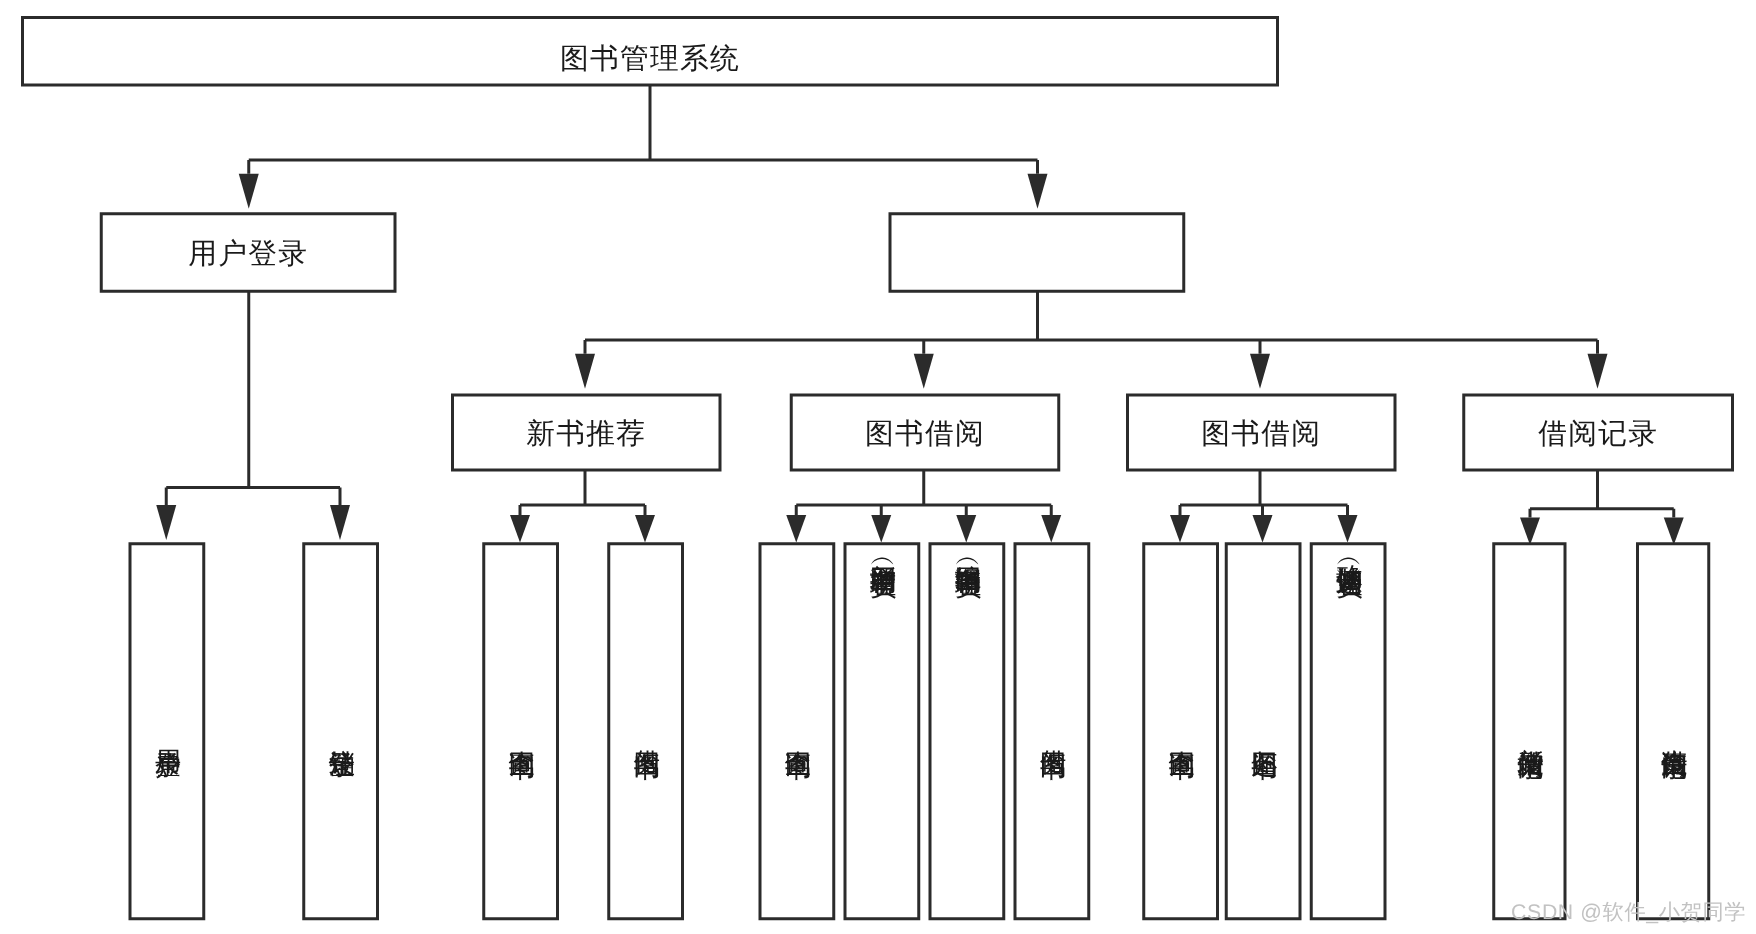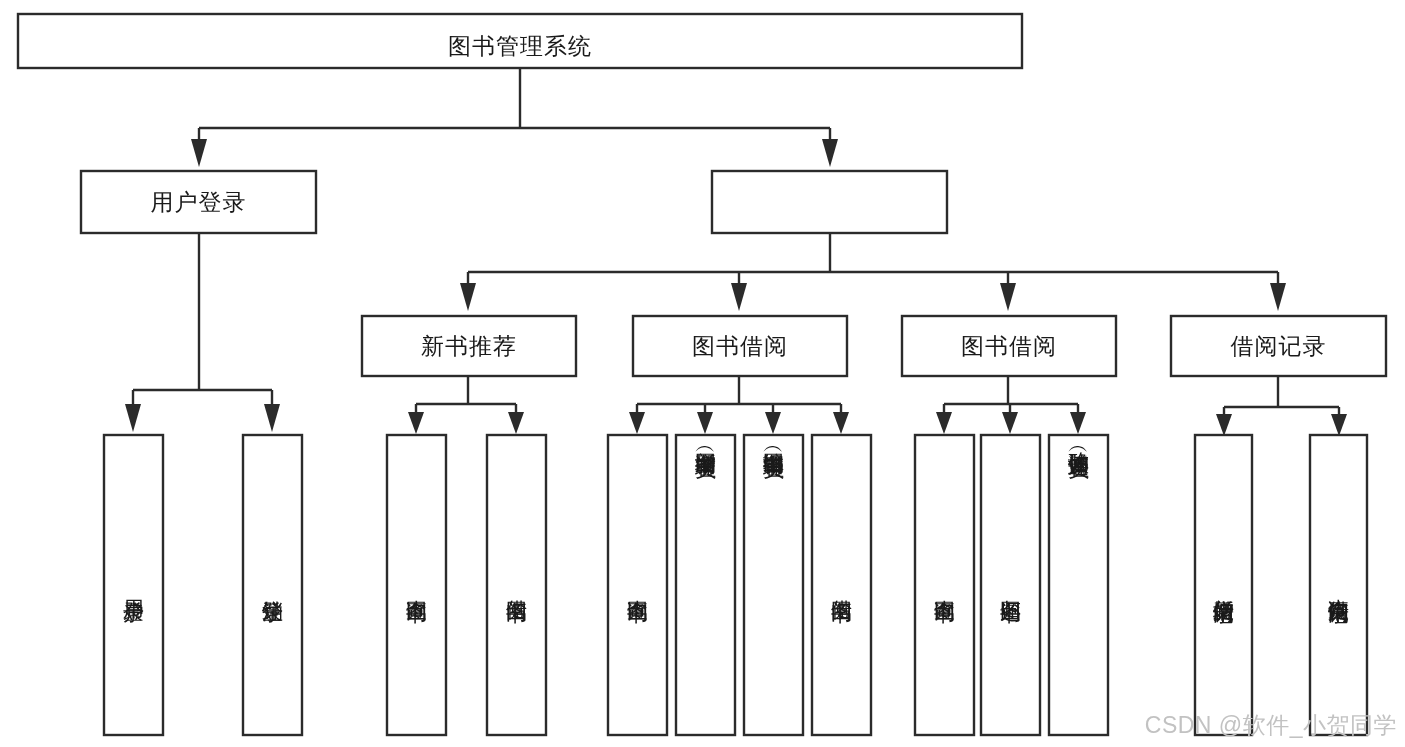--- a/index.html
+++ b/index.html
@@ -69,21 +69,21 @@
     font-size: 23px;
     color: #1a1a1a;
     letter-spacing: 1px;
     white-space: nowrap;
   }
   #watermark {
     position: absolute;
     right: 8px;
     bottom: 6px;
     font-family: "Liberation Sans", "DejaVu Sans", sans-serif;
-    font-size: 23px;
+    font-size: 17px;
     color: #c2c2c2;
     letter-spacing: 0.5px;
     white-space: nowrap;
     pointer-events: none;
   }
 </style>
 </head>
 <body>
 
 <div id="diagram-root">

